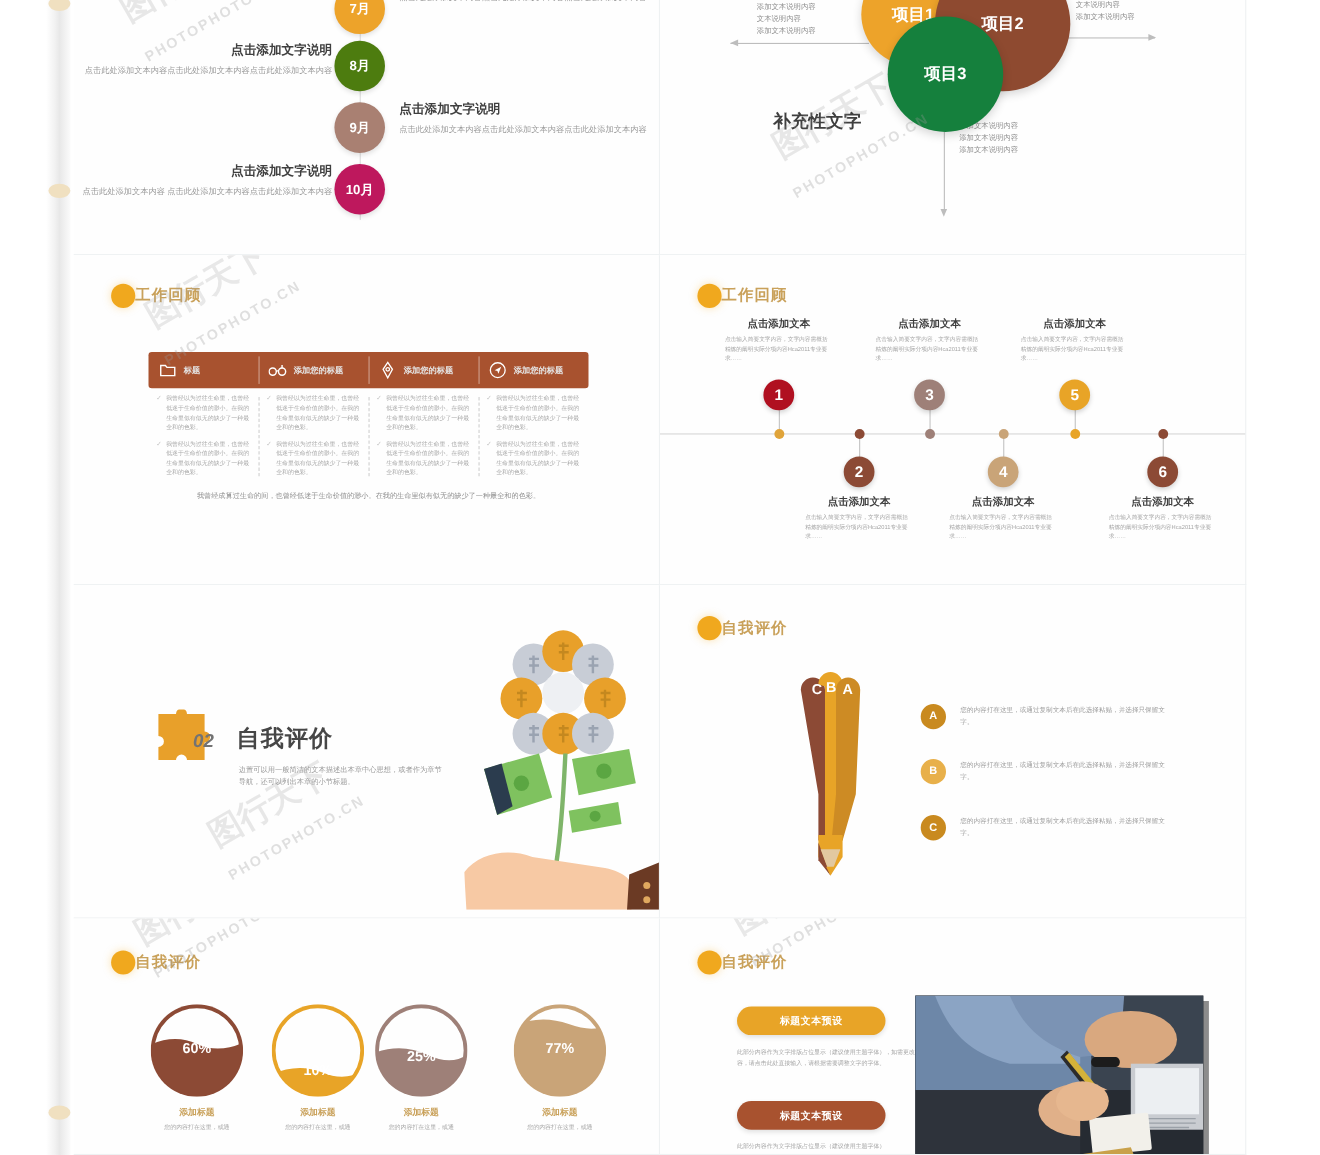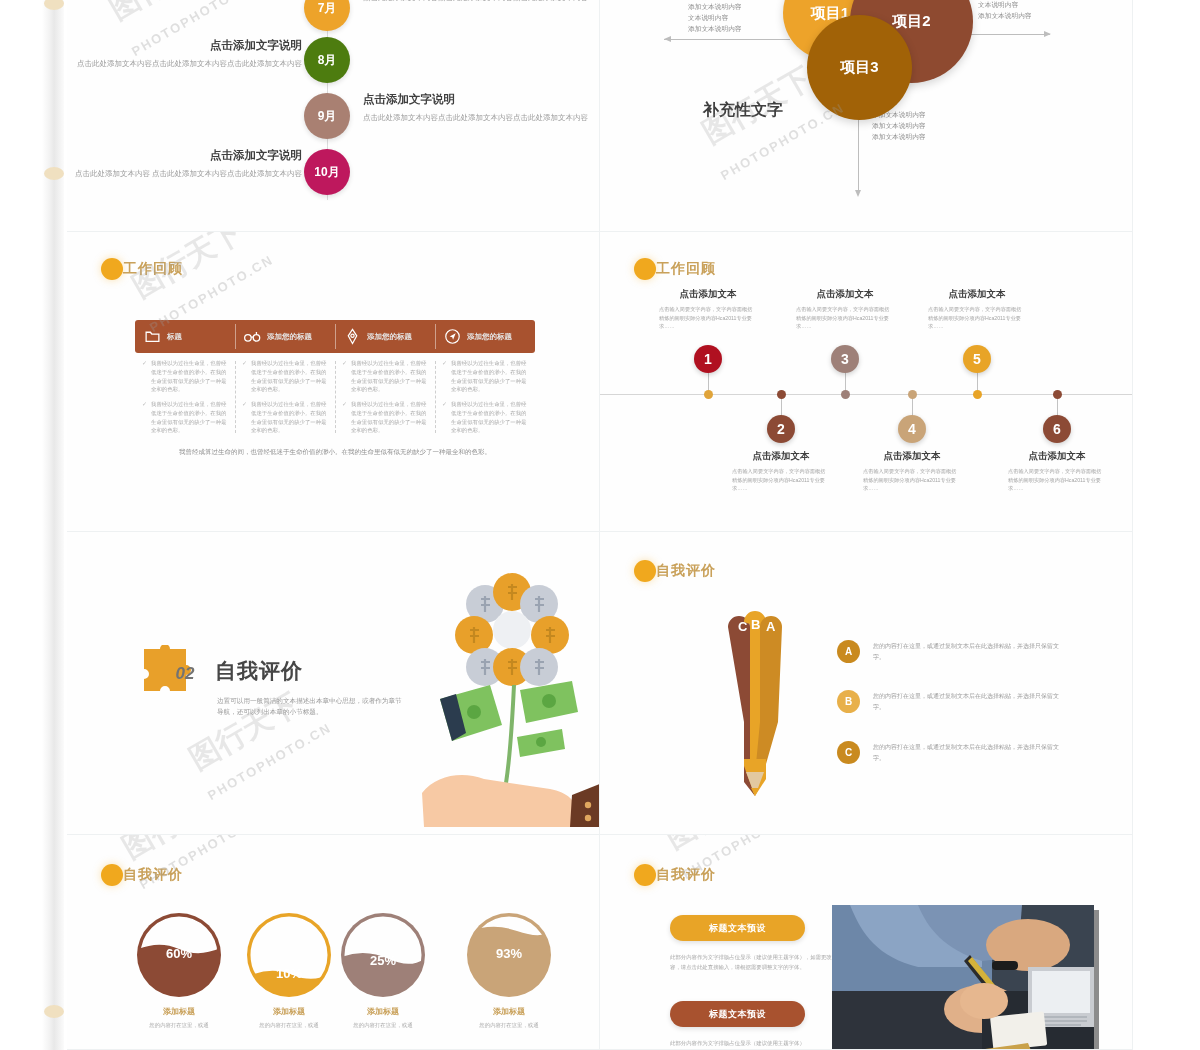--- a/index.html
+++ b/index.html
@@ -206,21 +206,21 @@
   <div class="varrow" style="left:444px;top:31px;width:0;height:0;background:none;border-left:7px solid #bdbdbd;border-top:3.5px solid transparent;border-bottom:3.5px solid transparent;"></div>
   <div class="varrow" style="left:258px;top:60px;width:1px;height:134px;"></div>
   <div class="varrow" style="left:255px;top:190px;width:0;height:0;background:none;border-top:7px solid #bdbdbd;border-left:3.5px solid transparent;border-right:3.5px solid transparent;"></div>
 
   <div class="vcirc" style="left:183px;top:-34px;width:94px;height:94px;background:#eda32a;">
     <span>项目1</span>
       </div>
   <div class="vcirc" style="left:250px;top:-40px;width:123px;height:123px;background:#8e4a30;">
     <span>项目2</span>
       </div>
-  <div class="vcirc" style="left:207px;top:15px;width:105px;height:105px;background:#a16207;">
+  <div class="vcirc" style="left:207px;top:15px;width:105px;height:105px;background:#15803d;">
     <span>项目3</span>
       </div>
 
   <div class="supp" style="left:103px;top:100px;">
     <span>补充性文字</span></div>
 
   <div class="wm wm-big" style="left:95px;top:118px;">
     <span>图行天下</span></div>
   <div class="wm" style="left:118px;top:170px;">
     <span>PHOTOPHOTO.CN</span></div>
@@ -539,21 +539,21 @@
 
   <div class="ball-wrap" style="left:392px;top:78px;">
     <div class="ball">
       <svg width="84" height="84" viewBox="0 0 84 84">
         <circle cx="42" cy="42" r="41" fill="none" stroke="#c9a478" stroke-width="5"></circle>
         <clipPath id="c4">
               <circle cx="42" cy="42" r="41"></circle>
             </clipPath>
         <path clip-path="url(#c4)" d="M-5 22 Q22 8 50 18 T90 14 L90 90 L-5 90 Z" fill="#c9a478"></path>
       </svg>
-      <div class="ball-pct">93%</div>
+      <div class="ball-pct">77%</div>
     </div>
     <div class="ball-cap">添加标题</div>
     <div class="ball-sub">您的内容打在这里，或通</div>
   </div>
 
   <div class="wm wm-big" style="left:48px;top:-2px;">
     <span>图行天下</span></div>
   <div class="wm" style="left:70px;top:44px;">
     <span>PHOTOPHOTO.CN</span></div>
 </div>

